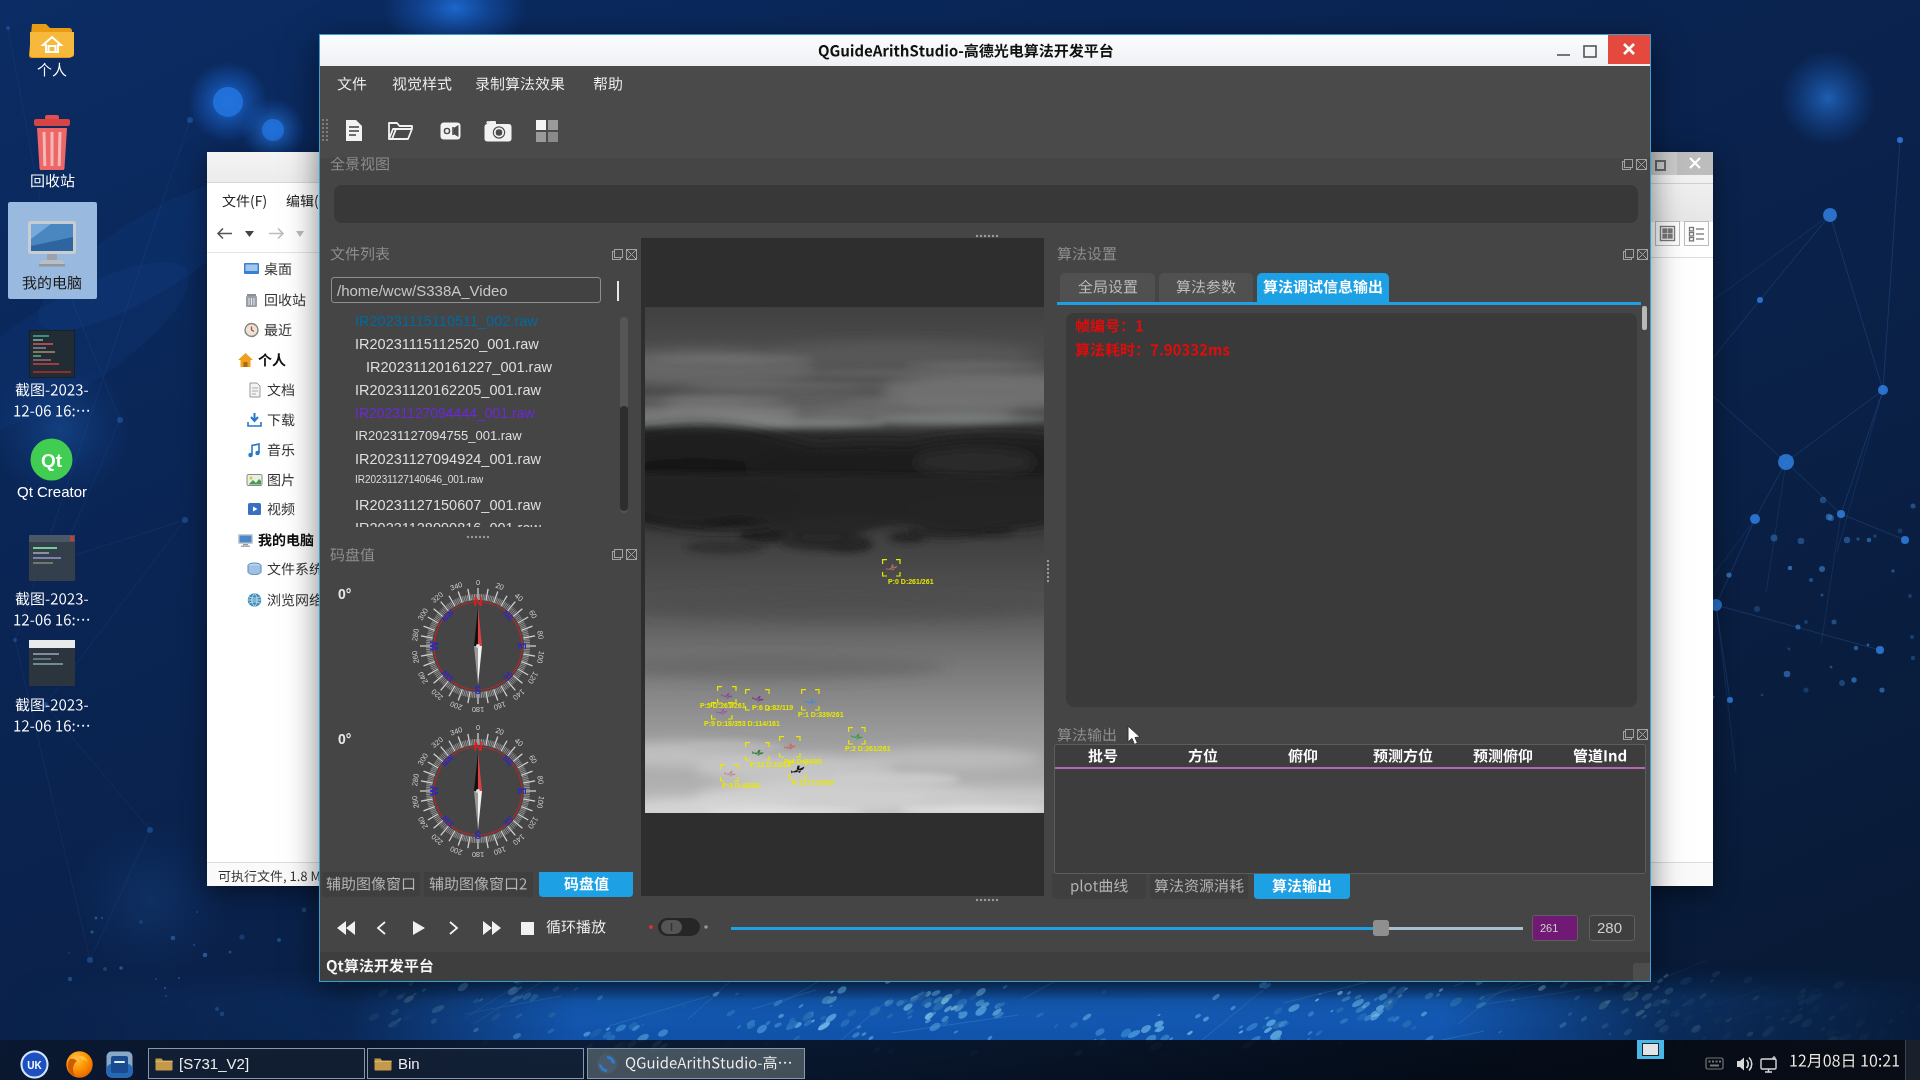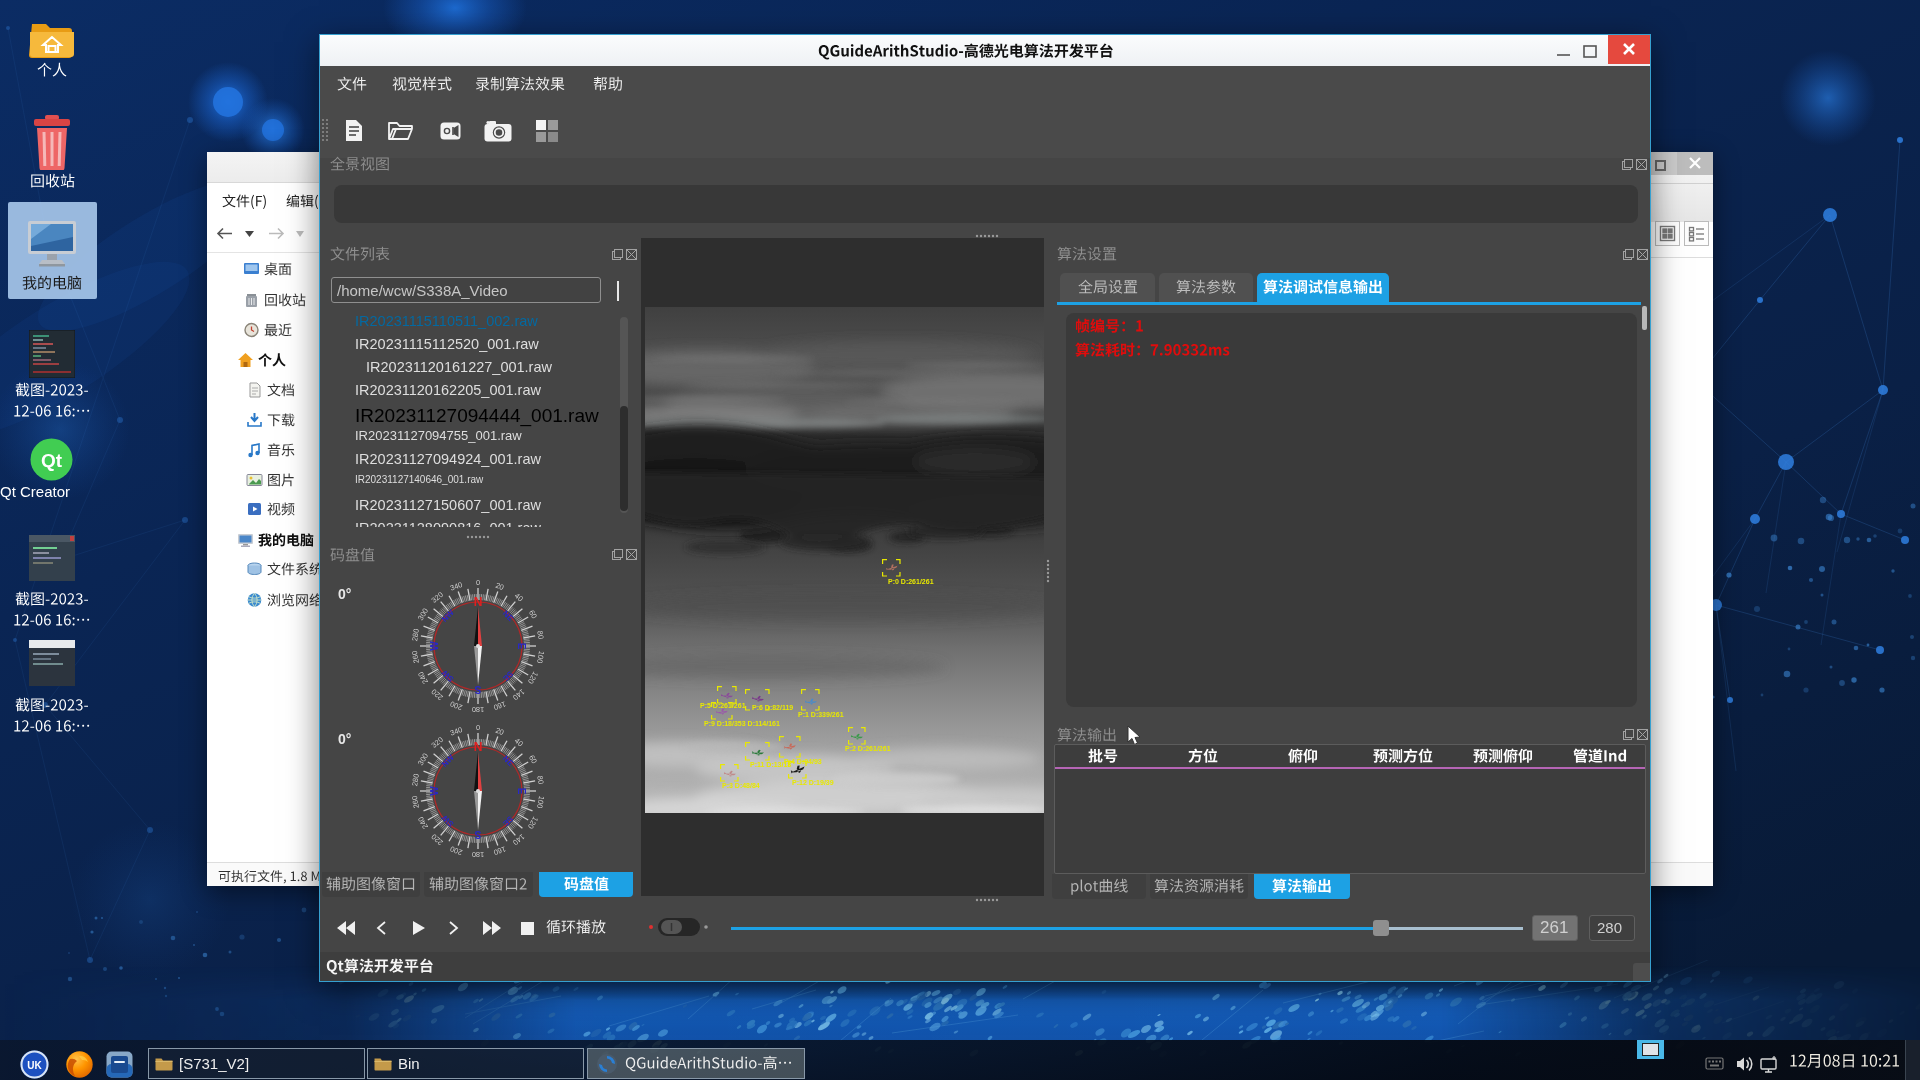--- a/index.html
+++ b/index.html
@@ -616,21 +616,21 @@
 <svg style="position:absolute;left:15.1px;top:377.6px" width="73.7" height="21.7">
     <path transform="translate(0 17.40) scale(0.01500 -0.01500)" fill="#ffffff" d="M723 782C778 740 840 677 869 635L924 678C894 719 831 779 776 819ZM314 497C330 473 347 443 359 418H218C234 446 248 474 260 503L197 520C161 433 102 346 37 289C53 279 79 257 90 246C105 261 121 278 136 296V-59H202V-6H531L500 -28C519 -42 541 -64 553 -80C608 -42 657 5 701 58C738 -22 787 -69 850 -69C921 -69 946 -24 959 127C940 133 915 149 899 165C894 48 883 4 857 4C816 4 780 48 752 126C816 222 865 333 901 450L833 470C807 381 771 294 725 217C704 302 689 409 680 531H949V596H676C672 672 670 754 671 839H597C597 755 599 674 604 596H354V684H536V747H354V839H282V747H95V684H282V596H52V531H608C619 376 639 240 671 136C637 90 598 48 555 13V55H407V124H538V175H407V244H538V294H407V359H557V418H429C418 447 394 489 369 519ZM345 244V175H202V244ZM345 294H202V359H345ZM345 124V55H202V124Z M1375 279C1455 262 1557 227 1613 199L1644 250C1588 276 1487 309 1407 325ZM1275 152C1413 135 1586 95 1682 61L1715 117C1618 149 1445 188 1310 203ZM1084 796V-80H1156V-38H1842V-80H1917V796ZM1156 29V728H1842V29ZM1414 708C1364 626 1278 548 1192 497C1208 487 1234 464 1245 452C1275 472 1306 496 1337 523C1367 491 1404 461 1444 434C1359 394 1263 364 1174 346C1187 332 1203 303 1210 285C1308 308 1413 345 1508 396C1591 351 1686 317 1781 296C1790 314 1809 340 1823 353C1735 369 1647 396 1569 432C1644 481 1707 538 1749 606L1706 631L1695 628H1436C1451 647 1465 666 1477 686ZM1378 563 1385 570H1644C1608 531 1560 496 1506 465C1455 494 1411 527 1378 563Z M2046 245H2302V315H2046Z M2391 0H2852V79H2649C2612 79 2567 75 2529 72C2701 235 2817 384 2817 531C2817 661 2734 746 2603 746C2510 746 2446 704 2387 639L2440 587C2481 636 2532 672 2592 672C2683 672 2727 611 2727 527C2727 401 2621 255 2391 54Z M3180 -13C3319 -13 3408 113 3408 369C3408 623 3319 746 3180 746C3040 746 2952 623 2952 369C2952 113 3040 -13 3180 -13ZM3180 61C3097 61 3040 154 3040 369C3040 583 3097 674 3180 674C3263 674 3320 583 3320 369C3320 154 3263 61 3180 61Z M3501 0H3962V79H3759C3722 79 3677 75 3639 72C3811 235 3927 384 3927 531C3927 661 3844 746 3713 746C3620 746 3556 704 3497 639L3550 587C3591 636 3642 672 3702 672C3793 672 3837 611 3837 527C3837 401 3731 255 3501 54Z M4275 -13C4406 -13 4511 65 4511 196C4511 297 4442 361 4356 382V387C4434 414 4486 474 4486 563C4486 679 4396 746 4272 746C4188 746 4123 709 4068 659L4117 601C4159 643 4210 672 4269 672C4346 672 4393 626 4393 556C4393 477 4342 416 4190 416V346C4360 346 4418 288 4418 199C4418 115 4357 63 4269 63C4186 63 4131 103 4088 147L4041 88C4089 35 4161 -13 4275 -13Z M4613 245H4869V315H4613Z"></path>
   </svg>
 <svg style="position:absolute;left:13.2px;top:398.6px" width="77.7" height="21.7">
     <path transform="translate(0 17.40) scale(0.01500 -0.01500)" fill="#ffffff" d="M88 0H490V76H343V733H273C233 710 186 693 121 681V623H252V76H88Z M599 0H1060V79H857C820 79 775 75 737 72C909 235 1025 384 1025 531C1025 661 942 746 811 746C718 746 654 704 595 639L648 587C689 636 740 672 800 672C891 672 935 611 935 527C935 401 829 255 599 54Z M1156 245H1412V315H1156Z M1735 -13C1874 -13 1963 113 1963 369C1963 623 1874 746 1735 746C1595 746 1507 623 1507 369C1507 113 1595 -13 1735 -13ZM1735 61C1652 61 1595 154 1595 369C1595 583 1652 674 1735 674C1818 674 1875 583 1875 369C1875 154 1818 61 1735 61Z M2313 -13C2427 -13 2524 83 2524 225C2524 379 2444 455 2320 455C2263 455 2199 422 2154 367C2158 594 2241 671 2343 671C2387 671 2431 649 2459 615L2511 671C2470 715 2415 746 2339 746C2197 746 2068 637 2068 350C2068 108 2173 -13 2313 -13ZM2156 294C2204 362 2260 387 2305 387C2394 387 2437 324 2437 225C2437 125 2383 59 2313 59C2221 59 2166 142 2156 294Z M2879 0H3281V76H3134V733H3064C3024 710 2977 693 2912 681V623H3043V76H2879Z M3647 -13C3761 -13 3858 83 3858 225C3858 379 3778 455 3654 455C3597 455 3533 422 3488 367C3492 594 3575 671 3677 671C3721 671 3765 649 3793 615L3845 671C3804 715 3749 746 3673 746C3531 746 3402 637 3402 350C3402 108 3507 -13 3647 -13ZM3490 294C3538 362 3594 387 3639 387C3728 387 3771 324 3771 225C3771 125 3717 59 3647 59C3555 59 3500 142 3490 294Z M4040 390C4076 390 4106 418 4106 460C4106 501 4076 530 4040 530C4003 530 3974 501 3974 460C3974 418 4003 390 4040 390ZM4040 -13C4076 -13 4106 15 4106 56C4106 98 4076 126 4040 126C4003 126 3974 98 3974 56C3974 15 4003 -13 4040 -13Z M4346 446C4309 446 4280 417 4280 380C4280 343 4309 314 4346 314C4383 314 4412 343 4412 380C4412 417 4383 446 4346 446ZM4679 446C4642 446 4613 417 4613 380C4613 343 4642 314 4679 314C4716 314 4745 343 4745 380C4745 417 4716 446 4679 446ZM5012 446C4975 446 4946 417 4946 380C4946 343 4975 314 5012 314C5049 314 5078 343 5078 380C5078 417 5049 446 5012 446Z"></path>
   </svg>
 <svg class="ab" style="left:30px;top:438px" width="43" height="43" viewBox="0 0 43 43">
     <circle cx="21.5" cy="21.5" r="21" fill="#41cd52"></circle>
     <text x="21.5" y="28.5" font-family="Liberation Sans" font-size="19" font-weight="bold" fill="#ffffff" text-anchor="middle">Qt</text>
   </svg>
-<div class="ab" style="left:0px;top:483px;width:104px;text-align:left;font-size:15px;color:#fff">Qt Creator</div>
+<div class="ab" style="left:0px;top:483px;width:104px;text-align:center;font-size:15px;color:#fff">Qt Creator</div>
 <svg class="ab" style="left:29px;top:535px" width="46" height="46" viewBox="0 0 46 46">
     <rect width="46" height="46" fill="#33404c"></rect>
     <rect x="0" y="0" width="46" height="7" fill="#4a5764"></rect>
     <rect x="41" y="1" width="4" height="5" fill="#c04040"></rect>
     <g stroke-width="1.5">
       <line x1="4" y1="13" x2="28" y2="13" stroke="#8fa"></line>
       <line x1="4" y1="18" x2="20" y2="18" stroke="#aab"></line>
       <line x1="4" y1="23" x2="32" y2="23" stroke="#99c"></line>
       <line x1="4" y1="28" x2="24" y2="28" stroke="#887"></line>
     </g>
@@ -929,21 +929,21 @@
     </g>
   </svg>
 <div class="ab" style="left:331px;top:277px;width:270px;height:26px;background:#424242;border:1px solid #8f8f8f;border-radius:3px"></div>
 <div class="ab" style="left:337px;top:282px;font-size:15px;color:#c6c6c6">/home/wcw/S338A_Video</div>
 <div class="ab" style="left:617px;top:281px;width:2px;height:20px;background:#e8e8e8"></div>
 <div class="ab" style="left:334px;top:311px;width:278px;height:216px;overflow:hidden">
     <div class="ab" style="left:21px;top:2px;font-size:14.5px;color:#0369a1;white-space:nowrap">IR20231115110511_002.raw</div>
     <div class="ab" style="left:21px;top:25px;font-size:14.5px;color:#dedede;white-space:nowrap">IR20231115112520_001.raw</div>
     <div class="ab" style="left:32px;top:48px;font-size:14.5px;color:#dedede;white-space:nowrap">IR20231120161227_001.raw</div>
     <div class="ab" style="left:21px;top:71px;font-size:14.5px;color:#dedede;white-space:nowrap">IR20231120162205_001.raw</div>
-    <div class="ab" style="left:21px;top:94px;font-size:19px;color:#000000;white-space:nowrap">IR20231127094444_001.raw</div>
+    <div class="ab" style="left:21px;top:94px;font-size:14px;color:#6d28d9;white-space:nowrap">IR20231127094444_001.raw</div>
     <div class="ab" style="left:21px;top:117px;font-size:13px;color:#dedede;white-space:nowrap">IR20231127094755_001.raw</div>
     <div class="ab" style="left:21px;top:140px;font-size:14.5px;color:#dedede;white-space:nowrap">IR20231127094924_001.raw</div>
     <div class="ab" style="left:21px;top:163px;font-size:10px;color:#dedede;white-space:nowrap">IR20231127140646_001.raw</div>
     <div class="ab" style="left:21px;top:186px;font-size:14.5px;color:#dedede;white-space:nowrap">IR20231127150607_001.raw</div>
     <div class="ab" style="left:21px;top:209px;font-size:14.5px;color:#dedede;white-space:nowrap">IR20231128090816_001.raw</div>
   </div>
 <div class="ab" style="left:620px;top:317px;width:8px;height:196px;background:#555;border-radius:4px"></div>
 <div class="ab" style="left:620px;top:406px;width:8px;height:105px;background:#2d2d2d;border-radius:4px"></div>
 <svg class="ab" style="left:466px;top:535px" width="28" height="5" viewBox="0 0 28 5">
     <circle cx="2" cy="2" r="1.2" fill="#9a9a9a"></circle>
@@ -1422,21 +1422,21 @@
 <svg class="ab" style="left:648px;top:915px" width="62" height="24" viewBox="0 0 62 24">
     <circle cx="3" cy="12" r="2" fill="#e03030"></circle>
     <rect x="10" y="3" width="42" height="18" rx="9" fill="#262626"></rect>
     <rect x="13" y="5" width="21" height="14" rx="7" fill="#555"></rect>
     <line x1="23.5" y1="8" x2="23.5" y2="16" stroke="#333" stroke-width="1.5"></line>
     <circle cx="58" cy="12" r="1.8" fill="#9a9a9a"></circle>
   </svg>
 <div class="ab" style="left:731px;top:927px;width:646px;height:3px;background:#1da1e4"></div>
 <div class="ab" style="left:1389px;top:927px;width:134px;height:3px;background:#a8bfcf"></div>
 <div class="ab" style="left:1373px;top:920px;width:16px;height:16px;background:#8f8f8f;border-radius:3px"></div>
-<div class="ab" style="left:1532px;top:915px;width:46px;height:26px;background:#737373;border:1px solid #5f5f5f;border-radius:3px;font-size:17px;color:#d0d0d0;line-height:24px;padding-left:7px">261</div>
+<div class="ab" style="left:1532px;top:915px;width:46px;height:26px;background:#701a75;border:1px solid #5f5f5f;border-radius:3px;font-size:11px;color:#d0d0d0;line-height:24px;padding-left:7px">261</div>
 <div class="ab" style="left:1589px;top:915px;width:46px;height:26px;background:#3f3f3f;border:1px solid #5f5f5f;border-radius:3px;font-size:15px;color:#d0d0d0;line-height:24px;padding-left:7px">280</div>
 <div class="ab" style="left:320px;top:952px;width:1330px;height:29px;background:#3e3e3e"></div>
 <svg style="position:absolute;left:326.0px;top:954.0px" width="107.9" height="21.7">
     <path transform="translate(0 17.40) scale(0.01500 -0.01500)" fill="#f5f5f5" d="M385 107C275 107 206 207 206 374C206 532 275 627 385 627C495 627 565 532 565 374C565 207 495 107 385 107ZM624 -201C678 -201 723 -192 749 -179L722 -70C701 -77 673 -83 641 -83C574 -83 507 -59 473 -3C620 35 716 171 716 374C716 614 581 754 385 754C189 754 54 614 54 374C54 162 159 23 317 -8C367 -120 473 -201 624 -201Z M1054 -14C1103 -14 1142 -2 1173 7L1148 114C1133 108 1111 102 1093 102C1043 102 1016 132 1016 196V444H1155V560H1016V711H895L878 560L791 553V444H870V195C870 71 921 -14 1054 -14Z M1476 442H1922V405H1476ZM1476 337H1922V300H1476ZM1476 544H1922V509H1476ZM1773 858C1753 803 1718 748 1677 705V784H1455L1477 827L1366 858C1333 782 1274 706 1211 658C1239 643 1286 611 1308 592C1337 618 1367 652 1395 690H1416C1431 666 1447 638 1456 616H1355V229H1478V169H1239V73H1439C1407 44 1350 17 1252 -2C1278 -24 1311 -64 1327 -90C1485 -49 1556 9 1584 73H1809V-88H1934V73H2145V169H1934V229H2048V616H1959L2027 646C2019 659 2008 674 1994 690H2142V784H1866C1874 799 1881 815 1887 830ZM1809 169H1599V229H1809ZM1715 616H1498L1565 640C1560 654 1550 672 1539 690H1663C1652 679 1641 670 1629 661C1652 651 1689 632 1715 616ZM1746 616C1767 637 1789 662 1809 690H1862C1882 666 1903 639 1917 616Z M2285 751C2349 721 2433 673 2471 638L2541 737C2499 770 2414 814 2351 839ZM2226 481C2290 453 2374 407 2413 373L2480 473C2437 506 2352 548 2289 571ZM2261 3 2363 -78C2423 20 2486 134 2539 239L2451 319C2391 203 2314 78 2261 3ZM2590 -66C2624 -50 2675 -41 3010 0C3026 -32 3038 -63 3046 -89L3153 -35C3126 47 3054 163 2986 250L2889 203C2912 171 2935 136 2956 100L2720 75C2770 151 2820 242 2861 333H3133V446H2892V587H3097V701H2892V850H2770V701H2572V587H2770V446H2531V333H2720C2680 234 2632 146 2614 119C2590 82 2572 60 2548 54C2563 20 2584 -40 2590 -66Z M3816 678V433H3587V462V678ZM3237 433V318H3453C3434 200 3380 84 3234 -4C3264 -24 3310 -67 3331 -94C3505 16 3562 167 3580 318H3816V-90H3942V318H4148V433H3942V678H4119V792H3270V678H3463V463V433Z M4859 791C4897 746 4950 683 4975 646L5073 709C5046 745 4991 805 4952 846ZM4325 501C4334 516 4376 523 4430 523H4561C4496 330 4389 180 4210 85C4239 62 4282 14 4298 -12C4420 55 4511 142 4580 248C4611 197 4647 151 4687 111C4611 67 4523 35 4428 15C4451 -12 4478 -59 4492 -91C4600 -63 4700 -24 4786 31C4871 -25 4973 -66 5095 -91C5111 -58 5144 -8 5170 18C5061 36 4967 67 4888 109C4970 185 5035 282 5075 407L4991 446L4969 441H4675C4685 468 4694 495 4703 523H5136L5137 638H4732C4746 700 4757 766 4766 835L4631 857C4622 780 4610 707 4594 638H4456C4482 689 4508 751 4525 809L4399 829C4379 750 4341 671 4329 651C4315 628 4301 614 4286 609C4298 580 4317 526 4325 501ZM4784 179C4733 221 4691 270 4658 325H4904C4873 269 4832 220 4784 179Z M5350 604C5383 537 5414 449 5424 395L5541 432C5529 488 5494 572 5460 637ZM5920 640C5901 574 5865 486 5833 428L5938 397C5972 449 6013 530 6049 607ZM5237 364V243H5628V-89H5753V243H6148V364H5753V669H6090V788H5290V669H5628V364Z M6352 353V-89H6475V-38H6901V-88H7030V353ZM6475 78V238H6901V78ZM6319 420C6372 437 6444 440 6978 466C6999 438 7017 412 7030 389L7131 463C7078 547 6958 671 6867 758L6773 695C6811 658 6851 615 6890 572L6478 558C6555 632 6633 721 6698 814L6577 866C6508 746 6399 624 6364 592C6331 561 6307 541 6280 535C6294 503 6314 443 6319 420Z"></path>
   </svg>
 <div class="ab" style="left:1633px;top:963px;width:17px;height:18px;background:#4d4d4d;border-radius:3px 0 0 0"></div>
 <div class="ab" style="left:641px;top:238px;width:403px;height:658px;background:#2e2e2e"></div>
 <svg class="ab" style="left:645px;top:307px" width="399" height="506" viewBox="0 0 399 506">
     <defs>
       <linearGradient id="sky" x1="0" y1="0" x2="0" y2="1">

